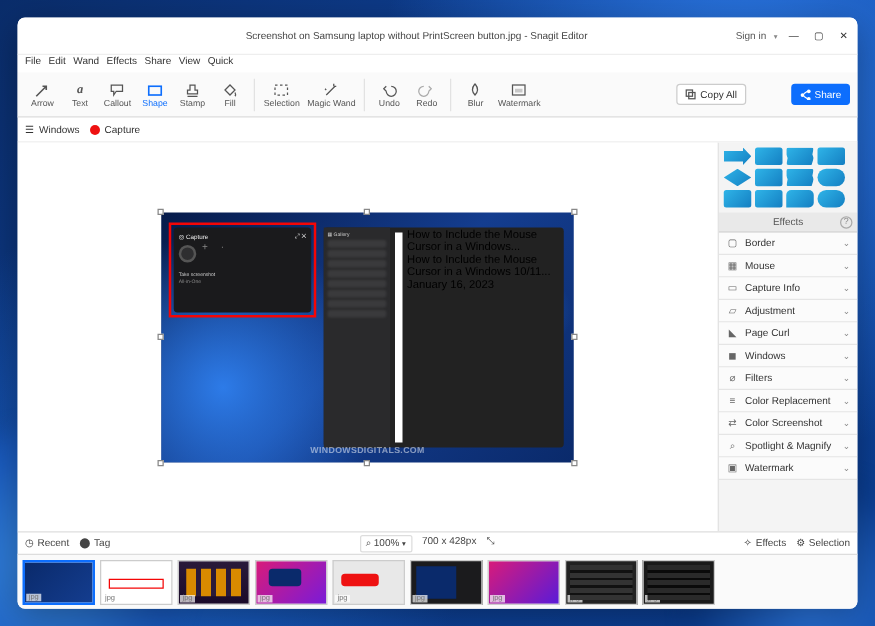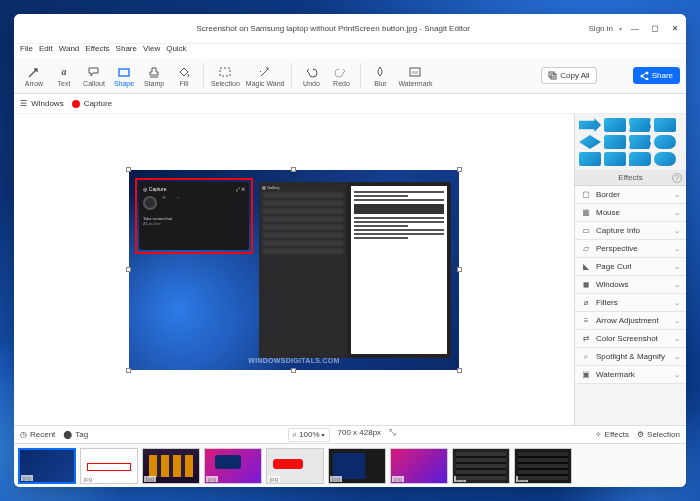--- a/index.html
+++ b/index.html
@@ -287,20 +287,23 @@
                   <div class="ln short"></div>
                   <div class="ln"></div>
                 <div class="imgblk"></div>
                 <div class="ln"></div>
                   <div class="ln"></div>
                   <div class="ln short"></div>
                   <div class="ln"></div>
                   <div class="ln"></div>
                   <div class="ln short"></div>
               </div>
+              <div class="foot" style="white-space:pre-line;">How to Include the Mouse Cursor in a Windows...
+How to Include the Mouse Cursor in a Windows 10/11...
+January 16, 2023</div>
             </div>
             <div class="watermark">WINDOWSDIGITALS.COM</div>
           </div>
           <div class="handle h-nw"></div>
           <div class="handle h-n"></div>
           <div class="handle h-ne"></div>
           <div class="handle h-w"></div>
           <div class="handle h-e"></div>
           <div class="handle h-sw"></div>
           <div class="handle h-s"></div>
@@ -338,41 +341,41 @@
               <span>Mouse</span>
               <span class="chev">⌄</span>
             </div>
           <div class="eff-row">
               <span class="eff-ic">▭</span>
               <span>Capture Info</span>
               <span class="chev">⌄</span>
             </div>
           <div class="eff-row">
               <span class="eff-ic">▱</span>
-              <span>Perspective</span>
+              <span>Adjustment</span>
               <span class="chev">⌄</span>
             </div>
           <div class="eff-row">
               <span class="eff-ic">◣</span>
               <span>Page Curl</span>
               <span class="chev">⌄</span>
             </div>
           <div class="eff-row">
               <span class="eff-ic">◼</span>
               <span>Windows</span>
               <span class="chev">⌄</span>
             </div>
           <div class="eff-row">
               <span class="eff-ic">⌀</span>
               <span>Filters</span>
               <span class="chev">⌄</span>
             </div>
           <div class="eff-row">
               <span class="eff-ic">≡</span>
-              <span>Arrow Adjustment</span>
+              <span>Color Replacement</span>
               <span class="chev">⌄</span>
             </div>
           <div class="eff-row">
               <span class="eff-ic">⇄</span>
               <span>Color Screenshot</span>
               <span class="chev">⌄</span>
             </div>
           <div class="eff-row">
               <span class="eff-ic">⌕</span>
               <span>Spotlight &amp; Magnify</span>

